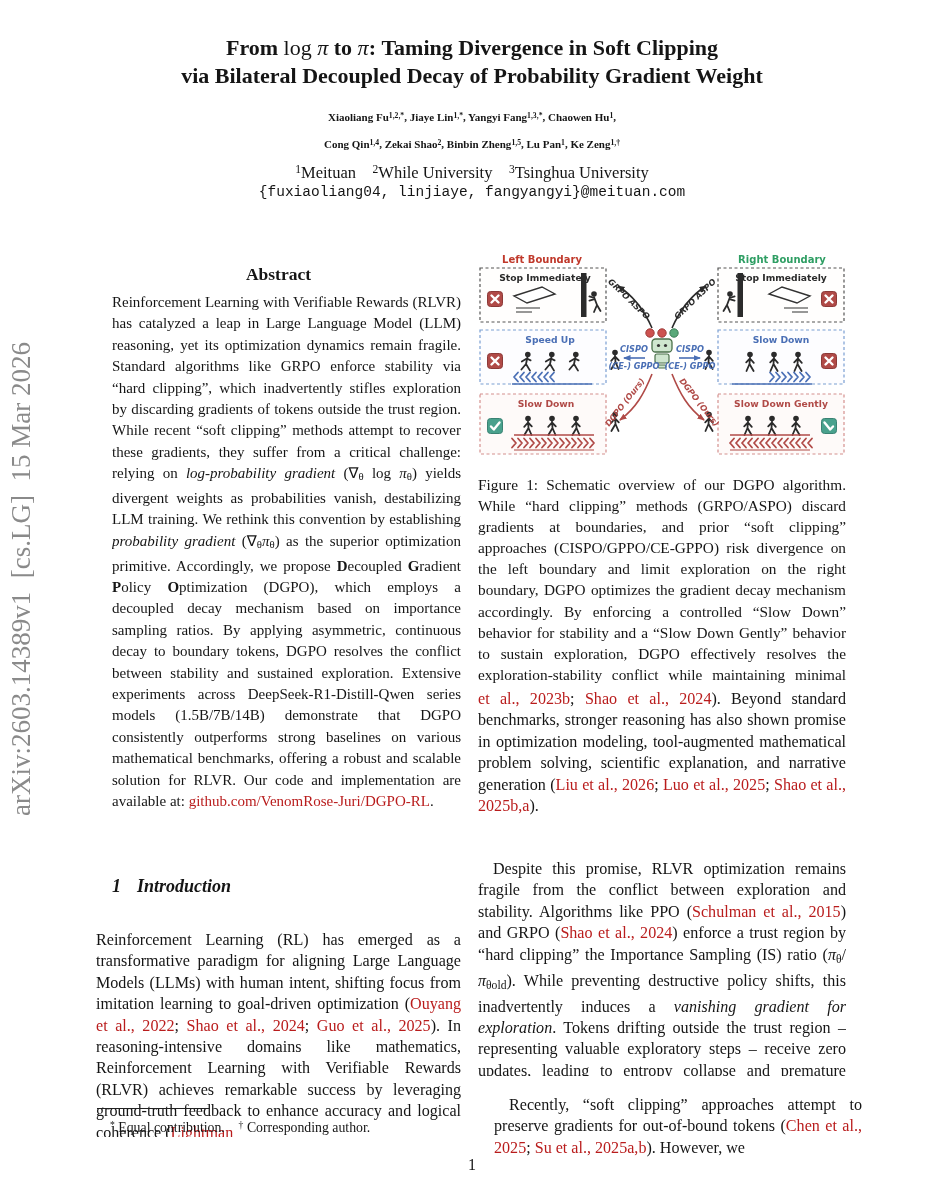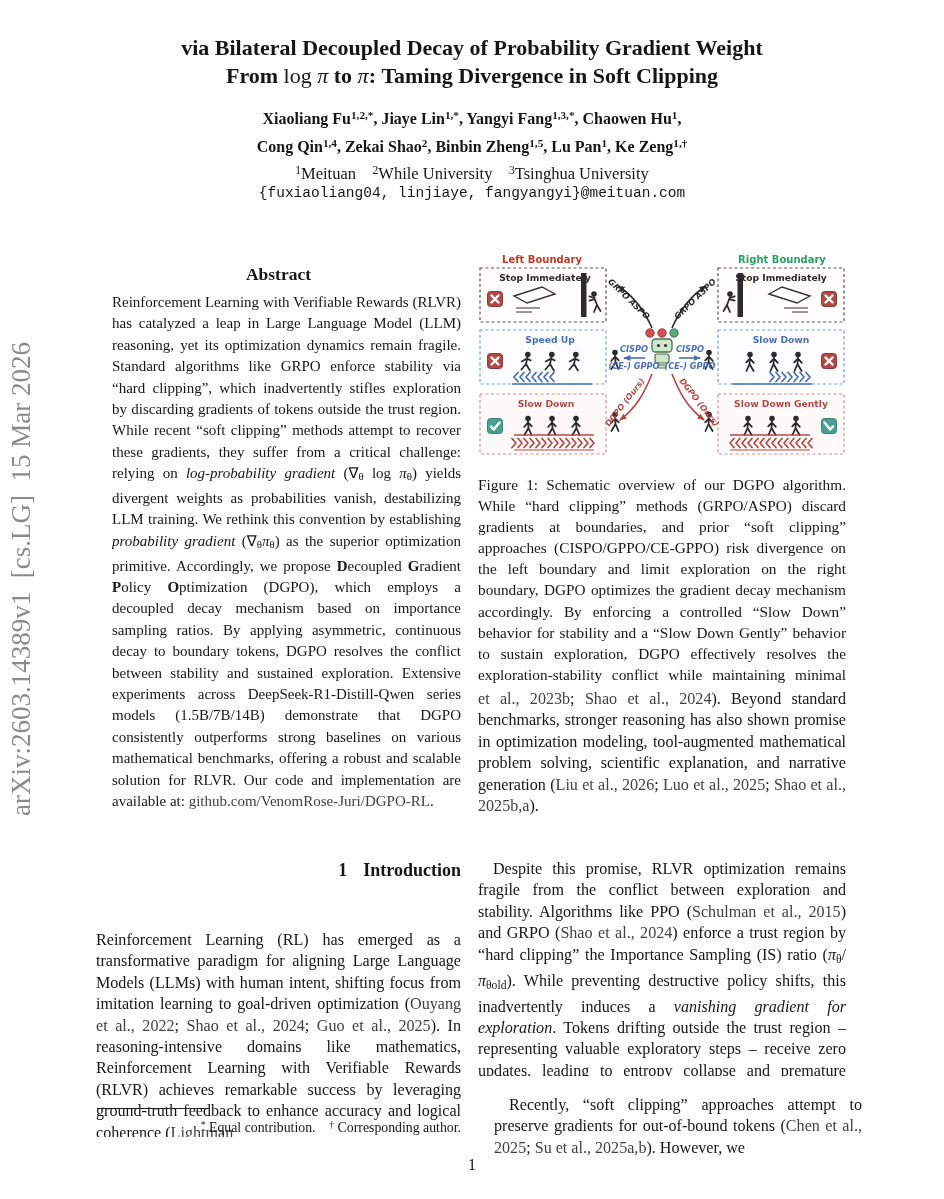--- a/index.html
+++ b/index.html
@@ -1,32 +1,32 @@
 <!DOCTYPE html>
 <html lang="en"><head>
 <meta charset="utf-8">
 <title>arXiv paper page</title>
 <style>
   html,body{margin:0;padding:0;background:#ffffff;}
   .page{position:relative;width:944px;height:1199px;background:#ffffff;overflow:hidden;
         font-family:"Liberation Serif",serif;color:#151515;}
-  .abs{position:absolute;text-align:right;}
+  .abs{position:absolute;}
 
   
   .watermark{top:276px;left:6px;height:606px;width:48px;
     writing-mode:vertical-rl;transform:rotate(180deg);
     font-size:27px;color:#8a8a8a;text-align:center;white-space:pre;
     font-family:"Liberation Serif",serif;}
 
   
   .header{top:34px;left:0;width:944px;text-align:center;}
   .title-line{font-size:22px;font-weight:bold;line-height:28px;}
   .seg-m{font-weight:normal;}
   .seg-mi{font-weight:normal;font-style:italic;}
-  .authors-block{margin-top:13px;font-size:16px;font-weight:bold;line-height:25px;}
+  .authors-block{margin-top:13px;font-size:11px;font-weight:bold;line-height:25px;}
   .affil-line{font-size:16.5px;line-height:23px;white-space:pre-wrap;}
   .email-line{margin-top:0;font-family:"Liberation Mono","DejaVu Sans Mono",monospace;font-size:14.5px;}
 
   
   .abstract-head{top:264px;left:96px;width:365px;text-align:center;font-weight:bold;font-size:17.5px;}
   .abstract-text{top:292px;left:112px;width:349px;height:566px;overflow:hidden;
     font-size:15px;line-height:21.4px;text-align:justify;}
   .section-head{top:860px;left:96px;width:365px;font-size:18px;font-weight:bold;}
   .section-head .sec-num{margin-right:16px;}
   .body-par{font-size:16.1px;line-height:21.4px;text-align:justify;overflow:hidden;}
@@ -42,50 +42,50 @@
   .rp2{top:858px;left:478px;width:368px;height:218px;text-indent:15px;}
   .rp3{top:1078px;left:478px;width:368px;height:68px;text-indent:15px;}
 
   .pageno{top:1156px;left:0;width:944px;text-align:center;font-size:16px;}
 
   
   .seg-i{font-style:italic;}
   .seg-b{font-weight:bold;}
   .seg-sub{font-size:0.72em;vertical-align:-0.22em;}
   .seg-sup{font-size:0.7em;vertical-align:0.45em;}
-  .seg-link{color:#404040;}
+  .seg-link{color:#b91c1c;}
 
   
   .figlab{font-family:"DejaVu Sans",sans-serif;font-weight:bold;font-size:9.2px;}
   .figlab-big{font-family:"DejaVu Sans",sans-serif;font-weight:bold;font-size:10px;}
   .fl-arrow{font-family:"DejaVu Sans",sans-serif;font-weight:bold;font-style:italic;font-size:8.2px;}
   .fill-dark{fill:#2b2b2b;} .fill-red{fill:#c0392b;} .fill-blue{fill:#4a6fb5;} .fill-green{fill:#2e9e63;} .fill-dred{fill:#b04a47;}
 </style>
 </head>
 <body>
 
 <div class="page">
 
   <div class="abs watermark">arXiv:2603.14389v1  [cs.LG]  15 Mar 2026</div>
 
   <div class="abs header">
+    <div class="title-line"><span>From </span><span class="seg-m">log </span><span class="seg-mi">π</span><span> to </span><span class="seg-mi">π</span><span>: Taming Divergence in Soft Clipping</span></div>
     <div class="title-line">via Bilateral Decoupled Decay of Probability Gradient Weight</div>
-    <div class="title-line"><span>From </span><span class="seg-m">log </span><span class="seg-mi">π</span><span> to </span><span class="seg-mi">π</span><span>: Taming Divergence in Soft Clipping</span></div>
     <div class="authors-block">
       <div><span>Xiaoliang Fu</span><span class="seg-sup">1,2,*</span><span>, Jiaye Lin</span><span class="seg-sup">1,*</span><span>, Yangyi Fang</span><span class="seg-sup">1,3,*</span><span>, Chaowen Hu</span><span class="seg-sup">1</span><span>,</span></div>
       <div><span>Cong Qin</span><span class="seg-sup">1,4</span><span>, Zekai Shao</span><span class="seg-sup">2</span><span>, Binbin Zheng</span><span class="seg-sup">1,5</span><span>, Lu Pan</span><span class="seg-sup">1</span><span>, Ke Zeng</span><span class="seg-sup">1,†</span></div>
     </div>
     <div class="affil-line"><span class="seg-sup">1</span><span>Meituan    </span><span class="seg-sup">2</span><span>While University    </span><span class="seg-sup">3</span><span>Tsinghua University</span></div>
     <div class="email-line">{fuxiaoliang04, linjiaye, fangyangyi}@meituan.com</div>
   </div>
 
   <div class="abs abstract-head">Abstract</div>
   <div class="abs abstract-text"><span>Reinforcement Learning with Verifiable Rewards (RLVR) has catalyzed a leap in Large Language Model (LLM) reasoning, yet its optimization dynamics remain fragile. Standard algorithms like GRPO enforce stability via “hard clipping”, which inadvertently stifles exploration by discarding gradients of tokens outside the trust region. While recent “soft clipping” methods attempt to recover these gradients, they suffer from a critical challenge: relying on </span><span class="seg-i">log-probability gradient</span><span> (∇</span><span class="seg-sub">θ</span><span> log </span><span class="seg-i">π</span><span class="seg-sub">θ</span><span>) yields divergent weights as probabilities vanish, destabilizing LLM training. We rethink this convention by establishing </span><span class="seg-i">probability gradient</span><span> (∇</span><span class="seg-sub">θ</span><span class="seg-i">π</span><span class="seg-sub">θ</span><span>) as the superior optimization primitive. Accordingly, we propose </span><span class="seg-b">D</span><span>ecoupled </span><span class="seg-b">G</span><span>radient </span><span class="seg-b">P</span><span>olicy </span><span class="seg-b">O</span><span>ptimization (DGPO), which employs a decoupled decay mechanism based on importance sampling ratios. By applying asymmetric, continuous decay to boundary tokens, DGPO resolves the conflict between stability and sustained exploration. Extensive experiments across DeepSeek-R1-Distill-Qwen series models (1.5B/7B/14B) demonstrate that DGPO consistently outperforms strong baselines on various mathematical benchmarks, offering a robust and scalable solution for RLVR. Our code and implementation are available at: </span><span class="seg-link">github.com/VenomRose-Juri/DGPO-RL</span><span>.</span></div>
 
-  <h2 class="abs section-head" style="margin:0;">
+  <h2 class="abs section-head" style="margin:16px;font-style:italic;">
     <span class="sec-num">1</span><span>Introduction</span>
   </h2>
   <p class="abs body-par intro-par" style="margin:0;"><span>Reinforcement Learning (RL) has emerged as a transformative paradigm for aligning Large Language Models (LLMs) with human intent, shifting focus from imitation learning to goal-driven optimization (</span><span class="seg-link">Ouyang et al., 2022</span><span>; </span><span class="seg-link">Shao et al., 2024</span><span>; </span><span class="seg-link">Guo et al., 2025</span><span>). In reasoning-intensive domains like mathematics, Reinforcement Learning with Verifiable Rewards (RLVR) achieves remarkable success by leveraging ground-truth feedback to enhance accuracy and logical coherence (</span><span class="seg-link">Lightman</span></p>
 
   <div class="abs fn-rule"></div>
   <div class="abs footnote"><span class="seg-sup">*</span><span> Equal contribution.    </span><span class="seg-sup">†</span><span> Corresponding author.</span></div>
 
   <div class="abs fig-wrap">
     <svg viewBox="0 0 368 216" width="368" height="216">
       <defs>

